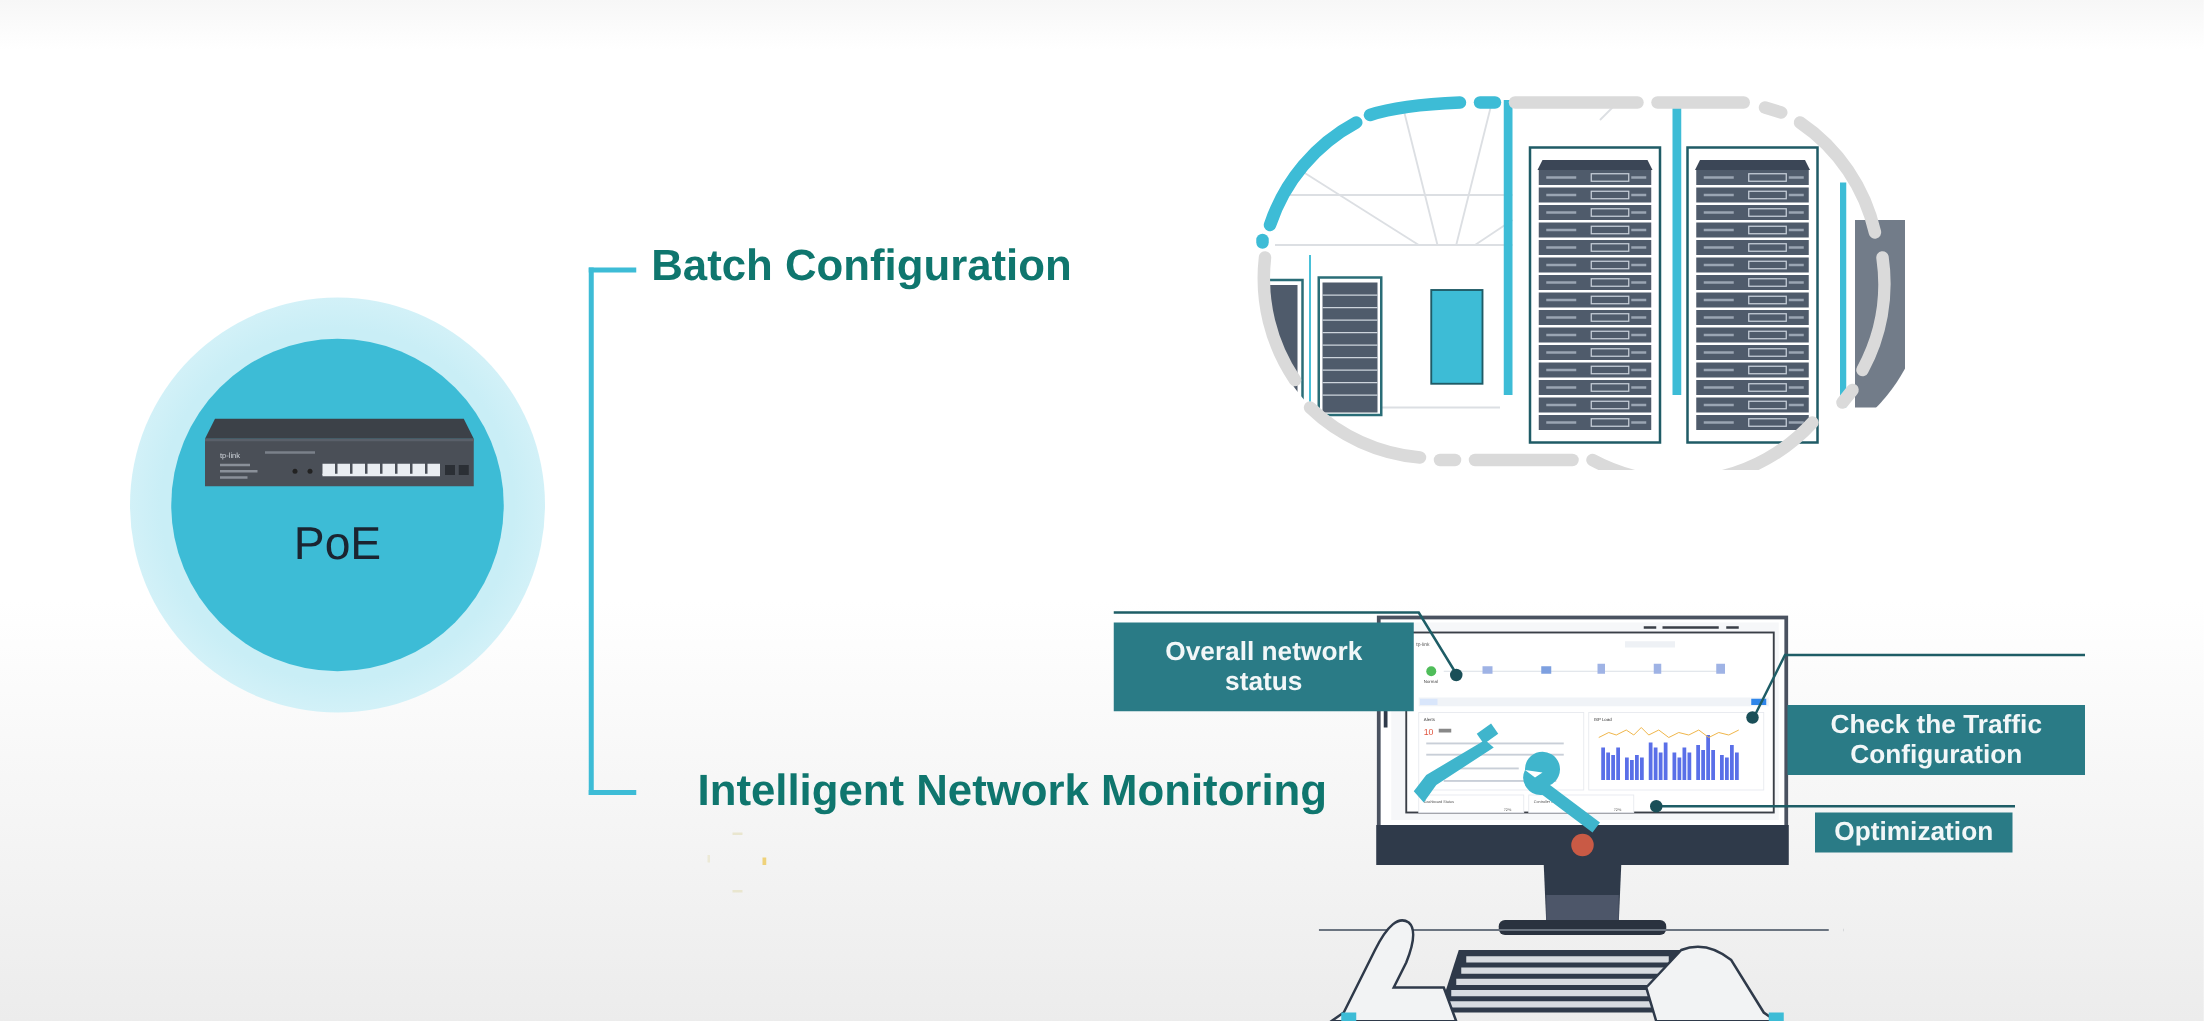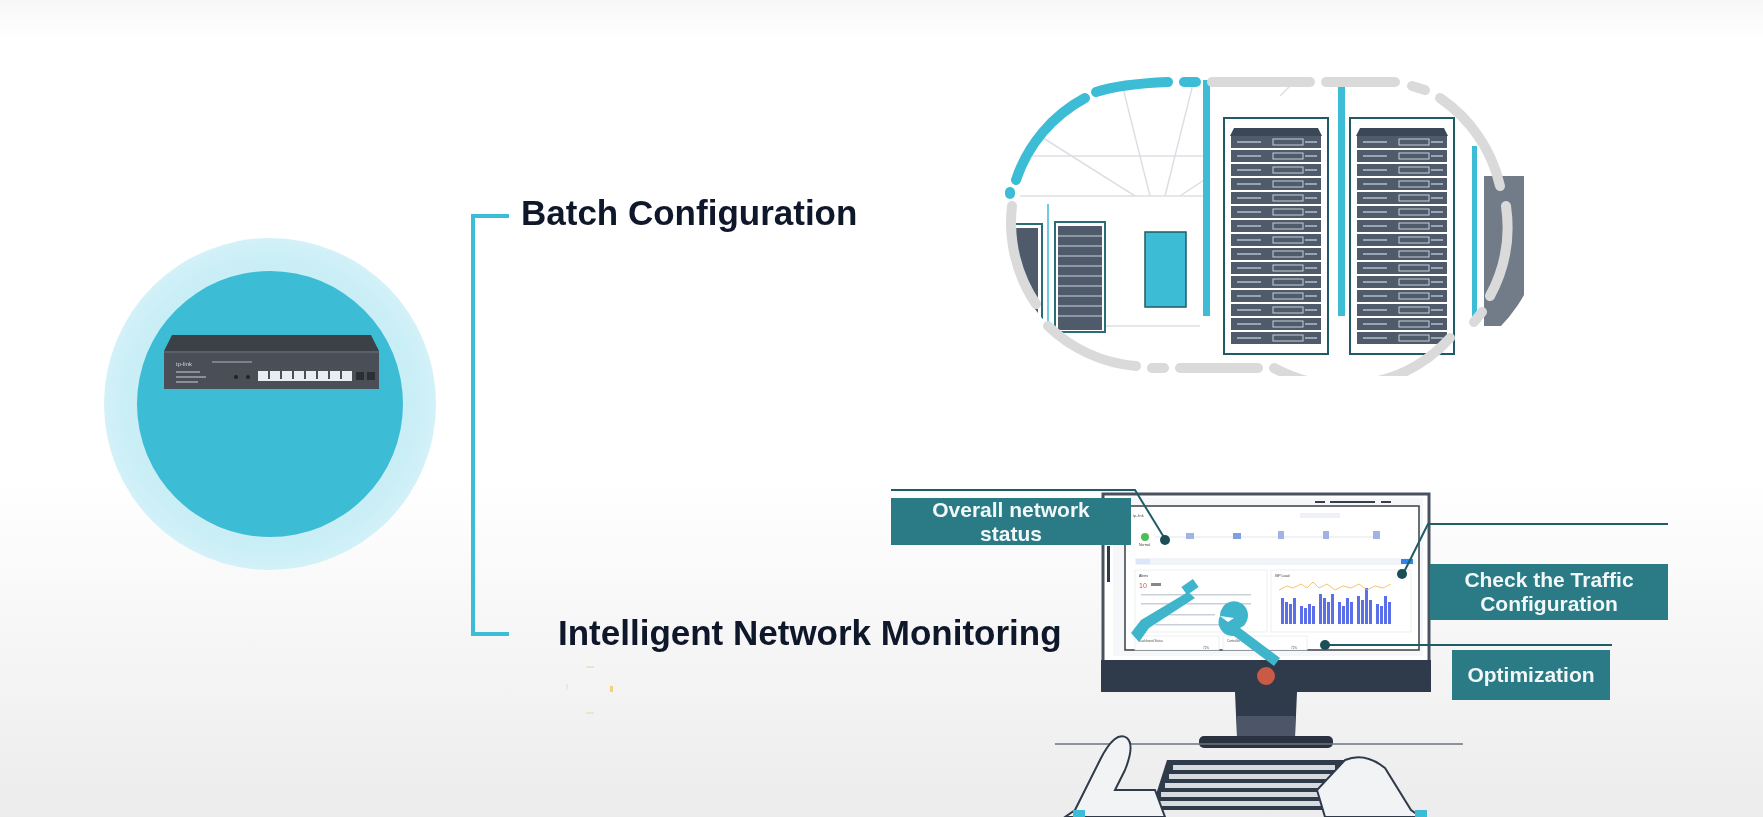--- a/index.html
+++ b/index.html
@@ -18,30 +18,30 @@
                font-size:37px; line-height:44px; }
 
   
   .switch { left:162px; top:333px; width:219px; height:58px; }
 
   
   .bracket-v { left:471px; top:214px; width:4px; height:422px; background:#3dbcd6; }
   .bracket-t { left:471px; top:214px; width:38px; height:4px; background:#3dbcd6; }
   .bracket-b { left:471px; top:632px; width:38px; height:4px; background:#3dbcd6; }
 
-  .feature { color:#0f172a; font-weight:bold; font-size:35px; white-space:nowrap; }
+  .feature { color:#0f766e; font-weight:bold; font-size:35px; white-space:nowrap; }
   .feat-batch { left:521px; top:193px; }
   .feat-monitor { left:521px; top:613px;margin-left:37px; }
 
   
   .callout { background:#2a7b86; color:#f2f7f8; font-weight:bold; text-align:center;
              font-size:21px; line-height:24px; display:flex; align-items:center; justify-content:center; }
-  .c-overall { left:891px; top:498px; width:240px; height:47px; }
+  .c-overall { left:891px; top:498px; width:240px; height:71px; }
   .c-traffic { left:1430px; top:564px; width:238px; height:56px; }
-  .c-opt { left:1452px; top:650px; width:158px; height:50px; }
+  .c-opt { left:1452px; top:650px; width:158px; height:32px; }
 
   .faint-dots { left:560px; top:662px; width:60px; height:60px; }
 </style>
 </head>
 <body>
 
 <div class="abs halo"></div>
 <div class="abs core"></div>
 
 <svg class="abs switch" viewBox="0 0 219 58">
@@ -64,20 +64,21 @@
       <rect x="156" y="38" width="10" height="9"></rect>
     <rect x="168" y="38" width="10" height="9"></rect>
       <rect x="180" y="38" width="10" height="9"></rect>
   </g>
   <rect x="96" y="46" width="94" height="2" fill="#e9edf1"></rect>
   <rect x="194" y="39" width="8" height="8" fill="#2b2f35"></rect>
   <rect x="205" y="39" width="8" height="8" fill="#2b2f35"></rect>
 </svg>
 
 <div class="abs poe-label">
+  <div>PoE</div>
 </div>
 
 <div class="abs bracket-v"></div>
 <div class="abs bracket-t"></div>
 <div class="abs bracket-b"></div>
 
 <div class="abs feature feat-batch">Batch Configuration</div>
 <div class="abs feature feat-monitor">Intelligent Network Monitoring</div>
 
 <svg class="abs faint-dots" viewBox="0 0 60 60">

